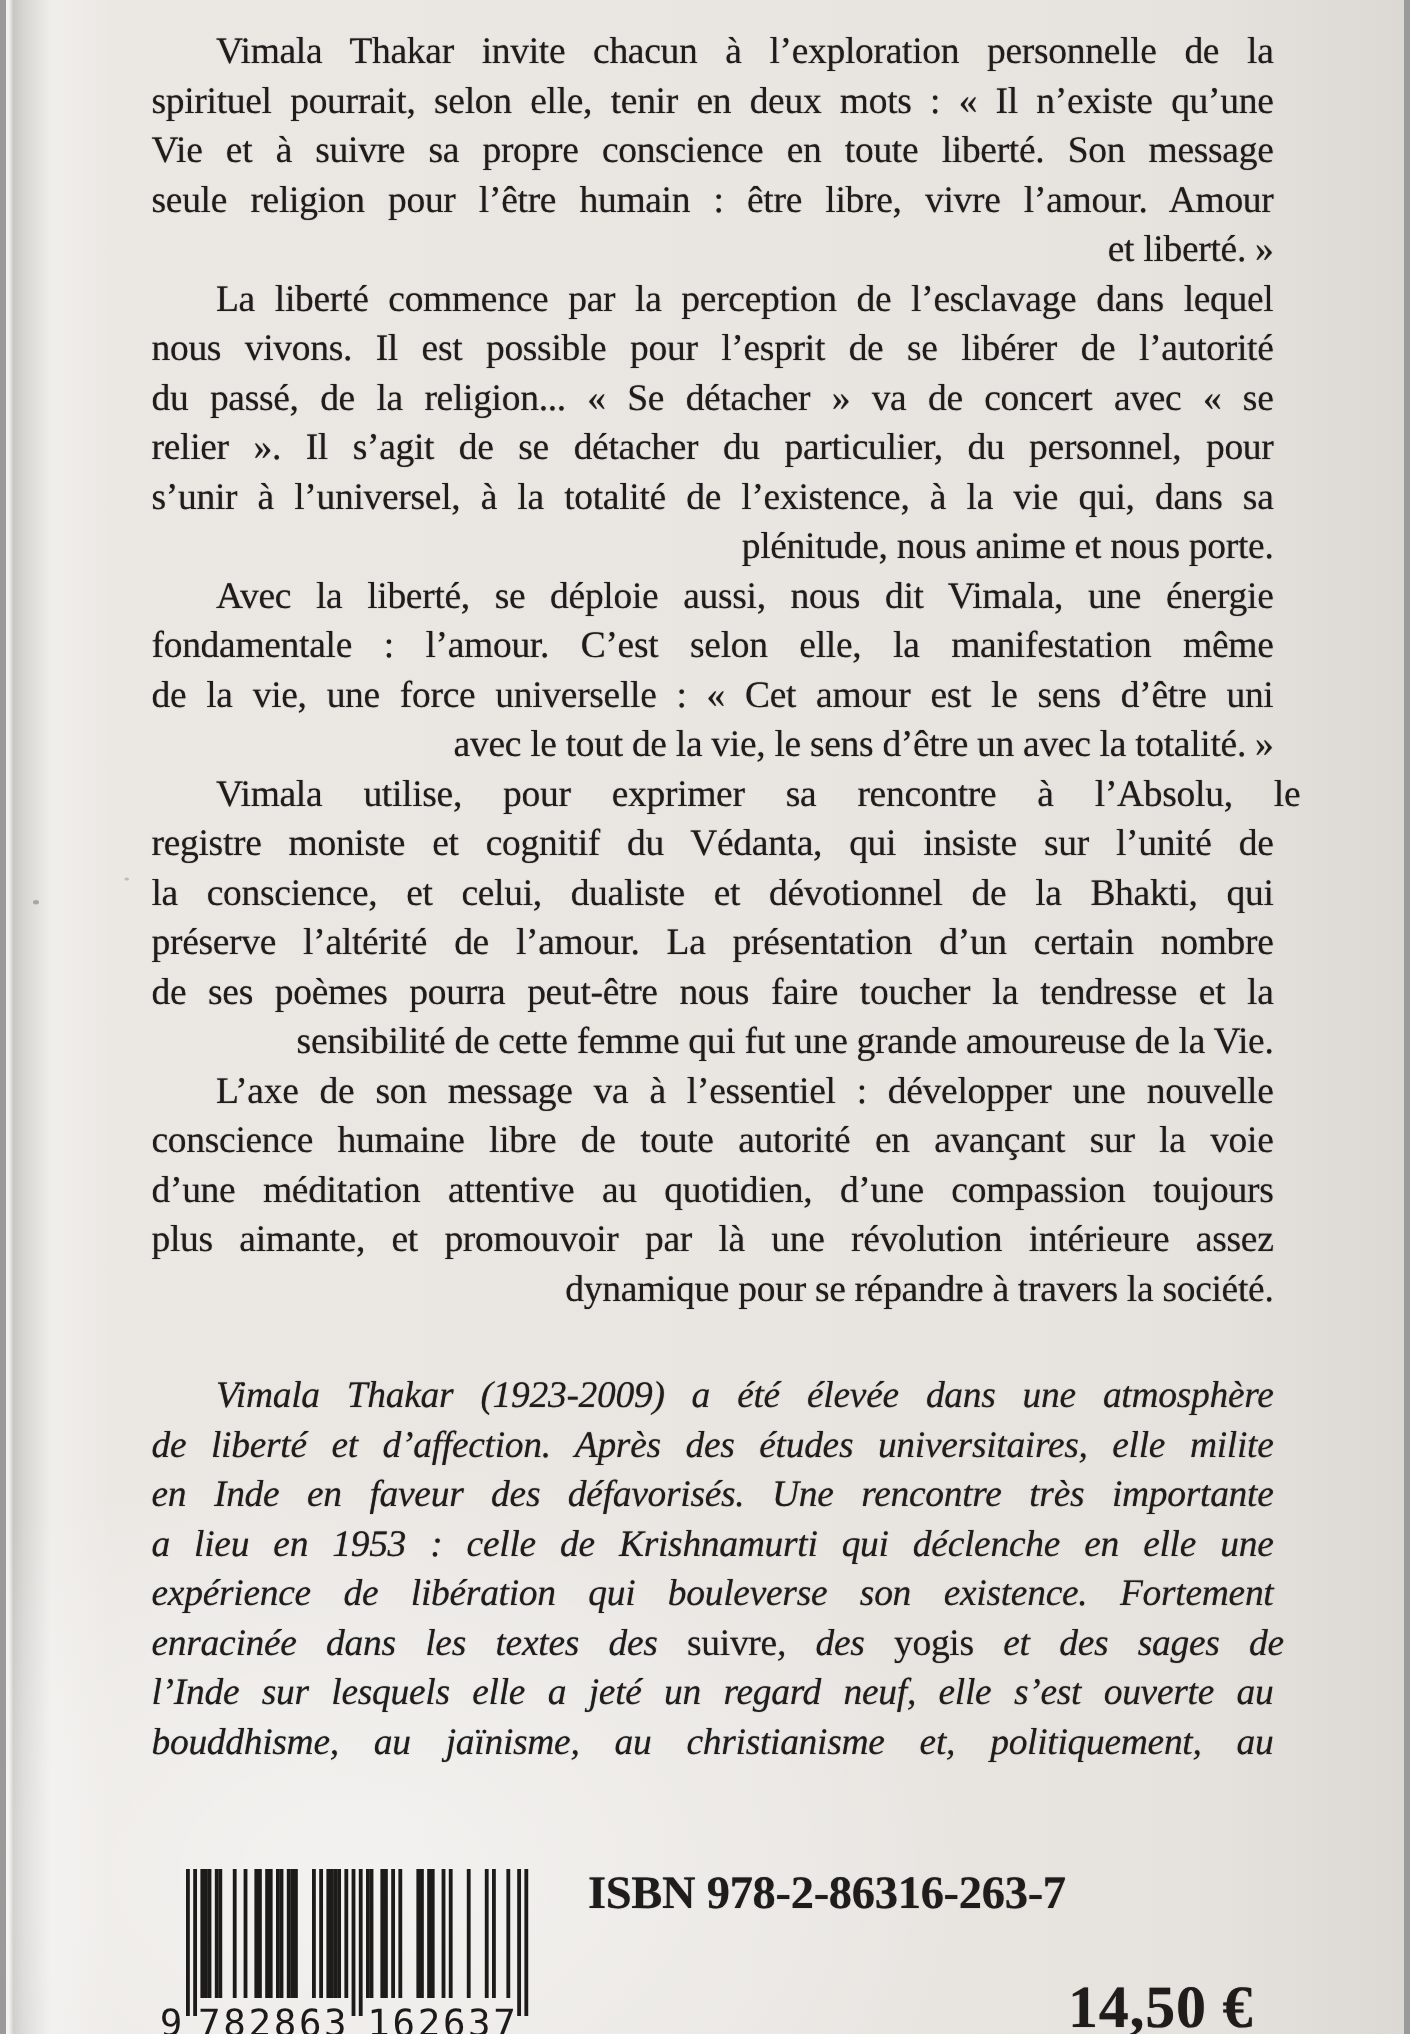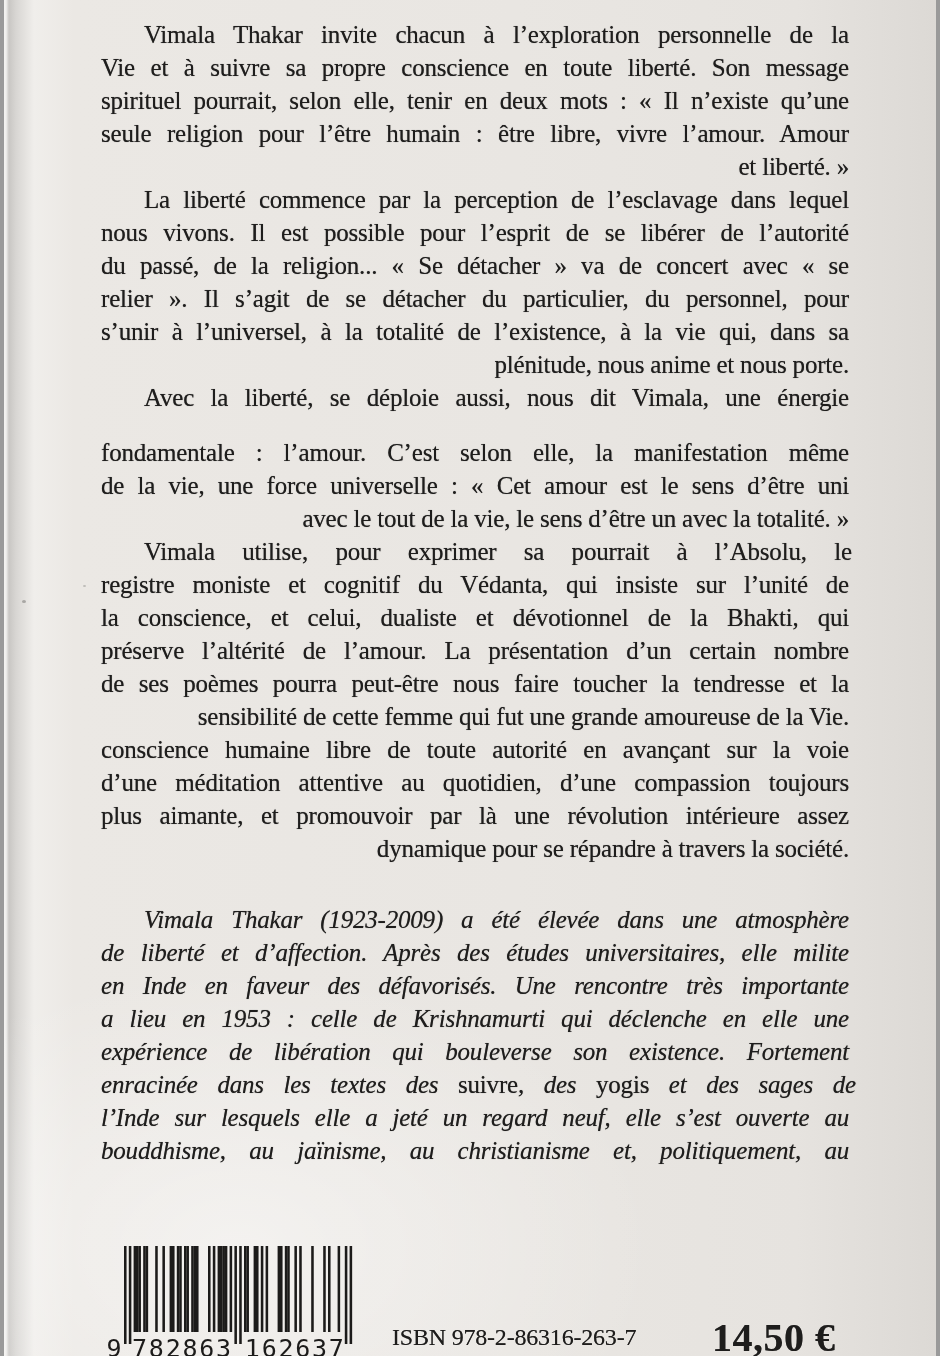--- a/index.html
+++ b/index.html
@@ -35,70 +35,71 @@
     font-style:italic;
   }
   .bio .roman{font-style:normal;}
   .speck{position:absolute;border-radius:50%;background:#4a4a48;}
   .speck.s1{left:18px;top:600px;width:4px;height:3px;opacity:.38;}
   .speck.s2{left:79px;top:585px;width:3px;height:2px;opacity:.28;}
   .barcode-wrap{
     position:absolute;left:102px;top:1246px;
   }
   .isbn{
-    position:absolute;left:388px;top:1324px;
-    font-size:24px;font-weight:normal;letter-spacing:-0.2px;
+    position:absolute;left:388px;top:1244px;
+    font-size:31px;font-weight:bold;letter-spacing:-0.2px;
     text-shadow:0 0 0.6px rgba(40,40,40,.7);
   }
   .price{
     position:absolute;left:708px;top:1314px;
     font-size:40px;font-weight:bold;letter-spacing:0.5px;
     text-shadow:0 0 0.6px rgba(40,40,40,.6);
   }
 </style>
 </head>
 <body>
 
 <div class="page">
 
   <div class="speck s1"></div>
   <div class="speck s2"></div>
 
   <div class="text-col">
     <div>
         <div>
           <div class="line first" style="display: block; word-spacing: 12.4941px;">Vimala Thakar invite chacun à l’exploration personnelle de la</div>
+          <div class="line" style="display: block; word-spacing: 6.27214px;">spirituel pourrait, selon elle, tenir en deux mots : « Il n’existe qu’une</div>
           <div class="line" style="display: block; word-spacing: 9.50852px;">Vie et à suivre sa propre conscience en toute liberté. Son message</div>
-          <div class="line" style="display: block; word-spacing: 6.27214px;">spirituel pourrait, selon elle, tenir en deux mots : « Il n’existe qu’une</div>
           <div class="line" style="display: block; word-spacing: 9.5125px;">seule religion pour l’être humain : être libre, vivre l’amour. Amour</div>
           <div class="line last">et liberté. »</div>
         </div>
         <div>
           <div class="line first" style="display: block; word-spacing: 7.18229px;">La liberté commence par la perception de l’esclavage dans lequel</div>
           <div class="line" style="display: block; word-spacing: 9.68892px;">nous vivons. Il est possible pour l’esprit de se libérer de l’autorité</div>
           <div class="line" style="display: block; word-spacing: 8.27344px;">du passé, de la religion... « Se détacher » va de concert avec « se</div>
           <div class="line" style="display: block; word-spacing: 10.402px;">relier ». Il s’agit de se détacher du particulier, du personnel, pour</div>
           <div class="line" style="display: block; word-spacing: 7.50361px;">s’unir à l’universel, à la totalité de l’existence, à la vie qui, dans sa</div>
           <div class="line last">plénitude, nous anime et nous porte.</div>
         </div>
         <div>
           <div class="line first" style="display: block; word-spacing: 10.4688px;">Avec la liberté, se déploie aussi, nous dit Vimala, une énergie</div>
-          <div class="line" style="display: block; word-spacing: 15.0645px; margin-top: 22px;">fondamentale : l’amour. C’est selon elle, la manifestation même</div>
+          <div class="line" style="display: block; word-spacing: 15.0645px;">fondamentale : l’amour. C’est selon elle, la manifestation même</div>
           <div class="line" style="display: block; word-spacing: 7.25781px;">de la vie, une force universelle : « Cet amour est le sens d’être uni</div>
           <div class="line last">avec le tout de la vie, le sens d’être un avec la totalité. »</div>
         </div>
         <div>
-          <div class="line first" style="display: block; word-spacing: 21.3281px;">Vimala utilise, pour exprimer sa pourrait à l’Absolu, le</div>
+          <div class="line first" style="display: block; word-spacing: 21.3281px;">Vimala utilise, pour exprimer sa rencontre à l’Absolu, le</div>
           <div class="line" style="display: block; word-spacing: 11.9625px;">registre moniste et cognitif du Védanta, qui insiste sur l’unité de</div>
           <div class="line" style="display: block; word-spacing: 13.1547px;">la conscience, et celui, dualiste et dévotionnel de la Bhakti, qui</div>
           <div class="line" style="display: block; word-spacing: 11.9629px;">préserve l’altérité de l’amour. La présentation d’un certain nombre</div>
           <div class="line" style="display: block; word-spacing: 8.46591px;">de ses poèmes pourra peut-être nous faire toucher la tendresse et la</div>
           <div class="line last">sensibilité de cette femme qui fut une grande amoureuse de la Vie.</div>
         </div>
         <div>
+          <div class="line first" style="display: block; word-spacing: 7.98438px;">L’axe de son message va à l’essentiel : développer une nouvelle</div>
           <div class="line" style="display: block; word-spacing: 10.3141px;">conscience humaine libre de toute autorité en avançant sur la voie</div>
           <div class="line" style="display: block; word-spacing: 12.3348px;">d’une méditation attentive au quotidien, d’une compassion toujours</div>
           <div class="line" style="display: block; word-spacing: 11.6076px;">plus aimante, et promouvoir par là une révolution intérieure assez</div>
           <div class="line last">dynamique pour se répandre à travers la société.</div>
         </div>
       </div>
     <div class="bio">
         <div class="line first" style="display: block; word-spacing: 11.9883px;">Vimala Thakar (1923-2009) a été élevée dans une atmosphère</div>
         <div class="line" style="display: block; word-spacing: 10.3993px;">de liberté et d’affection. Après des études universitaires, elle milite</div>
         <div class="line" style="display: block; word-spacing: 12.3802px;">en Inde en faveur des défavorisés. Une rencontre très importante</div>

